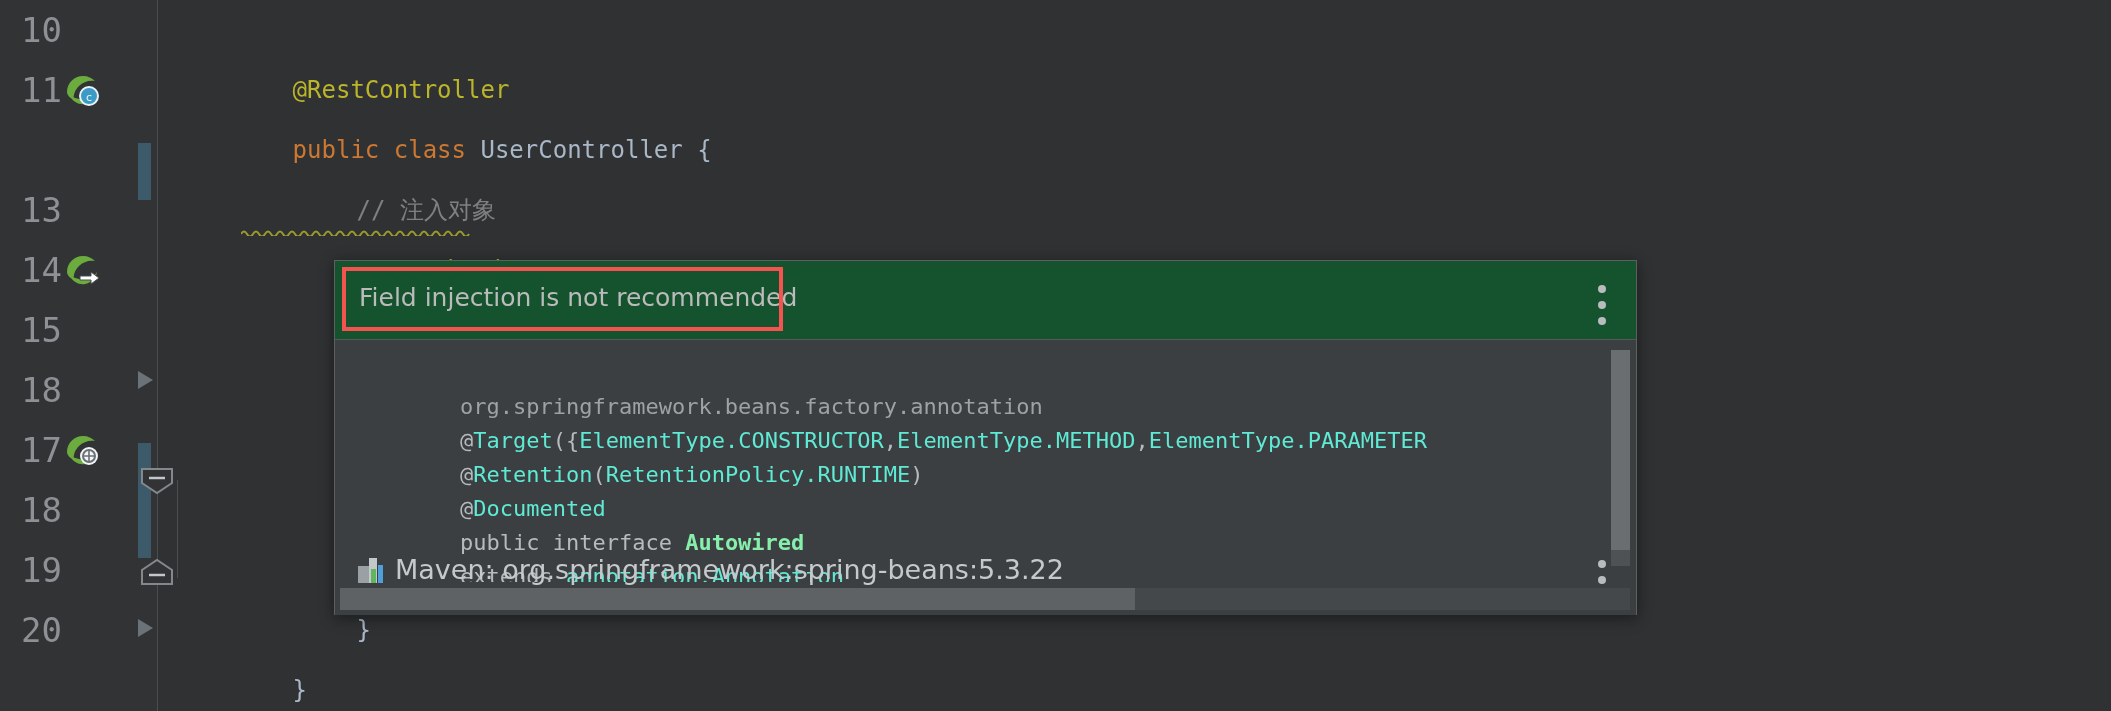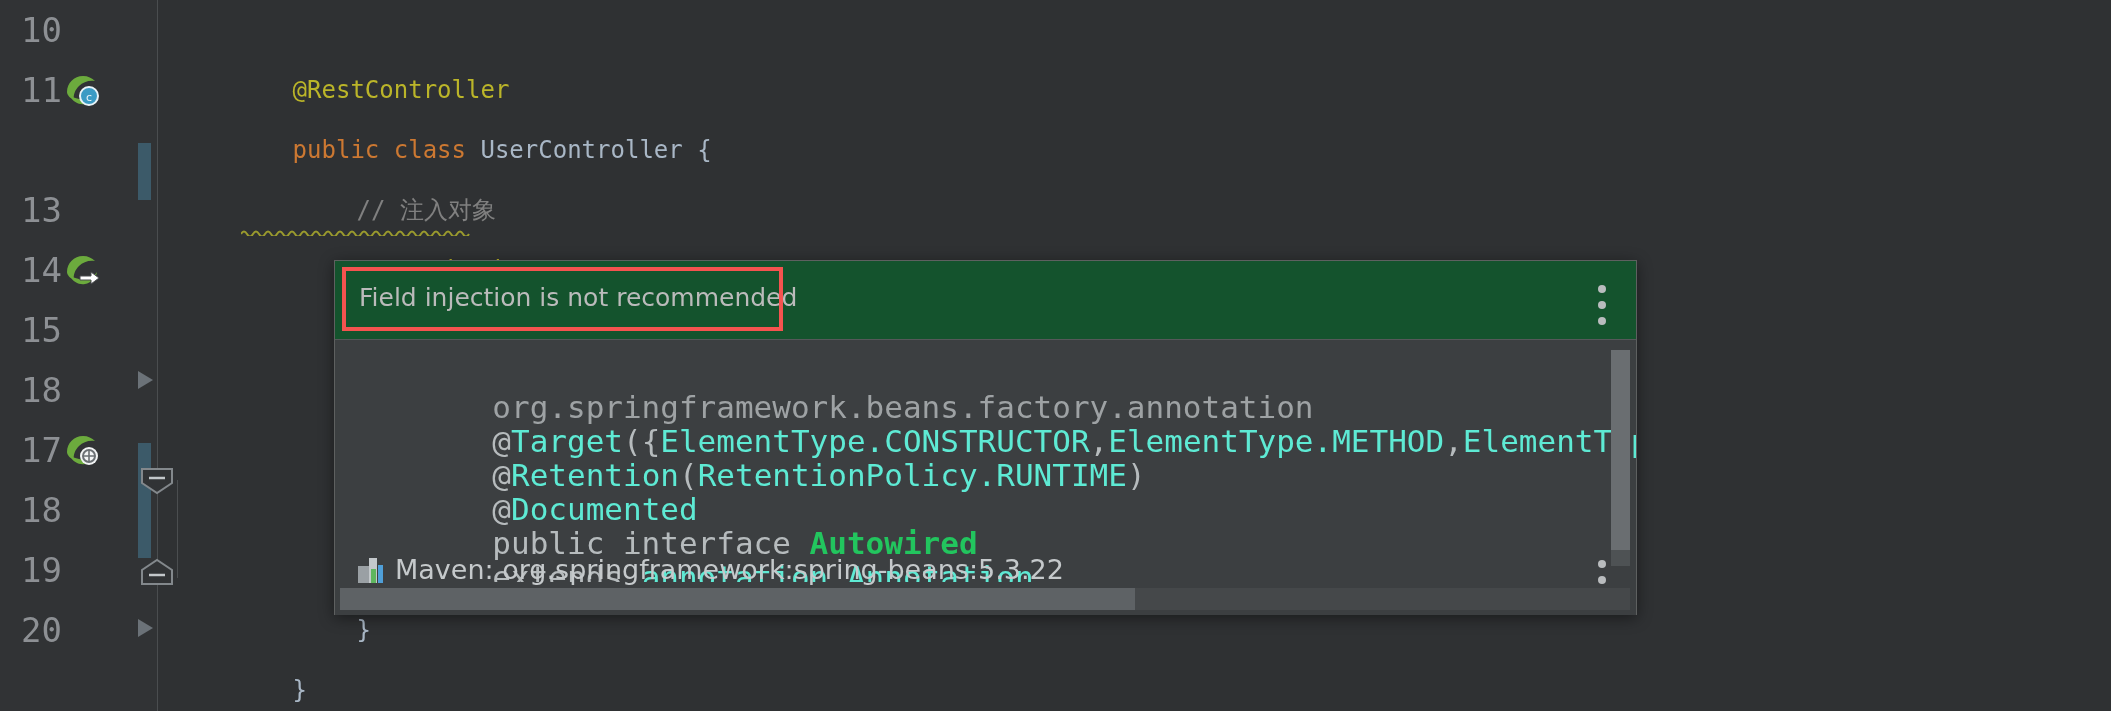--- a/index.html
+++ b/index.html
@@ -57,26 +57,26 @@
   .doc-head-text{position:absolute;left:24px;top:22px;font-size:25px;color:#bbbbbb;
                  font-family:"DejaVu Sans","Liberation Sans",sans-serif;white-space:nowrap;}
   .redbox{position:absolute;left:7px;top:6px;width:441px;height:64px;
           border:4px solid #f5534f;box-sizing:border-box;pointer-events:none;}
 
   .kebab{position:absolute;width:8px;}
   .kebab i{display:block;width:8px;height:8px;border-radius:50%;background:#b9bcbe;margin-bottom:8px;}
   .kebab i:last-child{margin-bottom:0;}
 
   .doc-body{position:relative;height:242px;overflow:hidden;background:#3c3f41;}
-  .dline{position:absolute;left:8px;white-space:pre;font-size:31px;line-height:34px;
+  .dline{position:absolute;left:19px;white-space:pre;font-size:22px;line-height:34px;
          color:#a9b7c6;font-family:"DejaVu Sans Mono","Liberation Mono",monospace;}
   .d-blue{color:#5eead4;}
   .d-gray{color:#9ea2a4;}
   .d-plain{color:#b6bbbd;}
-  .d-bold{color:#22c55e;font-weight:bold;}
+  .d-bold{color:#86efac;font-weight:bold;}
 
   .vscroll{position:absolute;right:6px;top:10px;width:19px;height:216px;background:#4e5254;}
   .vthumb{position:absolute;left:0;top:0;width:19px;height:200px;background:#6a6e71;}
 
   .doc-foot{position:relative;height:33px;background:#3c3f41;}
   .foot-text{position:absolute;left:60px;top:-28px;font-size:27px;color:#c5c9cb;
              font-family:"DejaVu Sans","Liberation Sans",sans-serif;white-space:nowrap;}
   .mvn-icon{position:absolute;left:22px;top:-26px;width:30px;height:28px;}
 
   .hscroll-track{position:absolute;left:5px;bottom:5px;width:1290px;height:22px;background:#45484a;}

